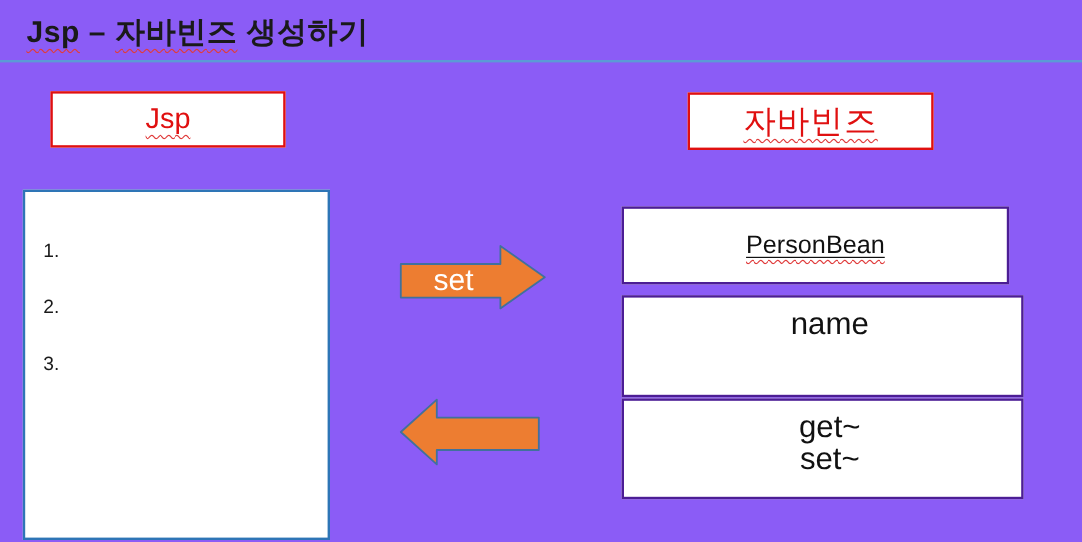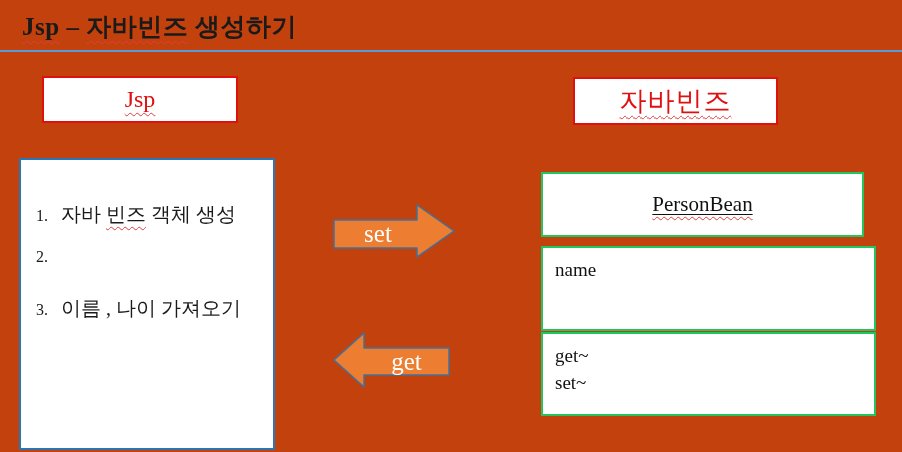--- a/index.html
+++ b/index.html
@@ -1,22 +1,22 @@
 <!DOCTYPE html>
 <html><head>
 <meta charset="utf-8">
 <style>
   html, body { margin: 0; padding: 0; background: #fff; }
   .slide {
     position: relative;
     width: 902px;
     height: 452px;
-    background: #c2410c;
+    background: #8b5cf6;
     overflow: hidden;
-    font-family: Liberation Serif, serif;
+    font-family: Liberation Sans, sans-serif;
   }
 
   
   .title {
     position: absolute;
     left: 22px;
     top: 10px;
     margin: 0;
     font-size: 25px;
     font-weight: bold;
@@ -93,44 +93,45 @@
     text-align: center;
     line-height: 28px;
     height: 28px;
   }
   .set-label { left: 333px; top: 220px; width: 90px; }
   .get-label { left: 363px; top: 348px; width: 87px; }
 
   
   .bean-box {
     position: absolute;
-    left: 541px;
+    left: 518px;
     width: 319px;
-    border: 2px solid #22c55e;
+    border: 2px solid #4c1d95;
     background: #fff;
     box-sizing: content-box;
   }
   .bean-title-box { top: 172px; height: 61px; display: flex; align-items: center; justify-content: center; }
   .bean-title {
     font-size: 21px;
     color: #111;
   }
   .bean-title .solid-u {
     text-decoration-line: underline;
     text-decoration-style: solid;
     text-decoration-color: #111;
     text-decoration-thickness: 1px;
     text-underline-offset: 3px;
   }
   .bean-fields-box  { top: 246px; height: 73px; padding: 8px 0 0 12px; }
   .bean-methods-box { top: 332px; height: 72px; padding: 8px 0 0 12px; }
   .bean-line {
-    font-size: 19px;
+    font-size: 26px;
     line-height: 27px;
     color: #111;
+    text-align: center;
   }
 </style>
 </head>
 <body>
 
 <div class="slide">
 
   <h1 class="title"><span class="wavy">Jsp</span><span> – </span><span class="wavy">자바빈즈</span><span> 생성하기</span></h1>
 
   <div class="title-rule"></div>
@@ -139,40 +140,37 @@
     <span class="wavy red-text">Jsp</span>
   </div>
 
   <div class="red-box beans-box">
     <span class="wavy beans-text">자바빈즈</span>
   </div>
 
   <div class="list-box">
     <div class="list-item">
       <span class="num">1.</span>
-      <span class="item-text"><span>자바 </span><span class="wavy">빈즈</span><span> 객체 생성</span></span>
     </div>
     <div class="list-item">
       <span class="num">2.</span>
     </div>
     <div class="list-item">
       <span class="num">3.</span>
-      <span class="item-text">이름 , 나이 가져오기</span>
     </div>
   </div>
 
   <svg class="arrow-svg" style="left:333px; top:203px;" width="123" height="56" viewBox="0 0 123 56">
     <polygon points="1,17 84,17 84,2 121,28 84,54 84,45 1,45" fill="#ed7d31" stroke="#41719c" stroke-width="1.5" stroke-linejoin="round"></polygon>
   </svg>
   <div class="arrow-label set-label">set</div>
 
   <svg class="arrow-svg" style="left:333px; top:330px;" width="117" height="60" viewBox="0 0 117 60">
     <polygon points="1,30 31,3 31,18 116,18 116,45 31,45 31,57" fill="#ed7d31" stroke="#41719c" stroke-width="1.5" stroke-linejoin="round"></polygon>
   </svg>
-  <div class="arrow-label get-label">get</div>
 
   <div class="bean-box bean-title-box">
     <span class="bean-title wavy"><span class="solid-u">PersonBean</span></span>
   </div>
 
   <div class="bean-box bean-fields-box">
     <div class="bean-line">name</div>
   </div>
 
   <div class="bean-box bean-methods-box">

